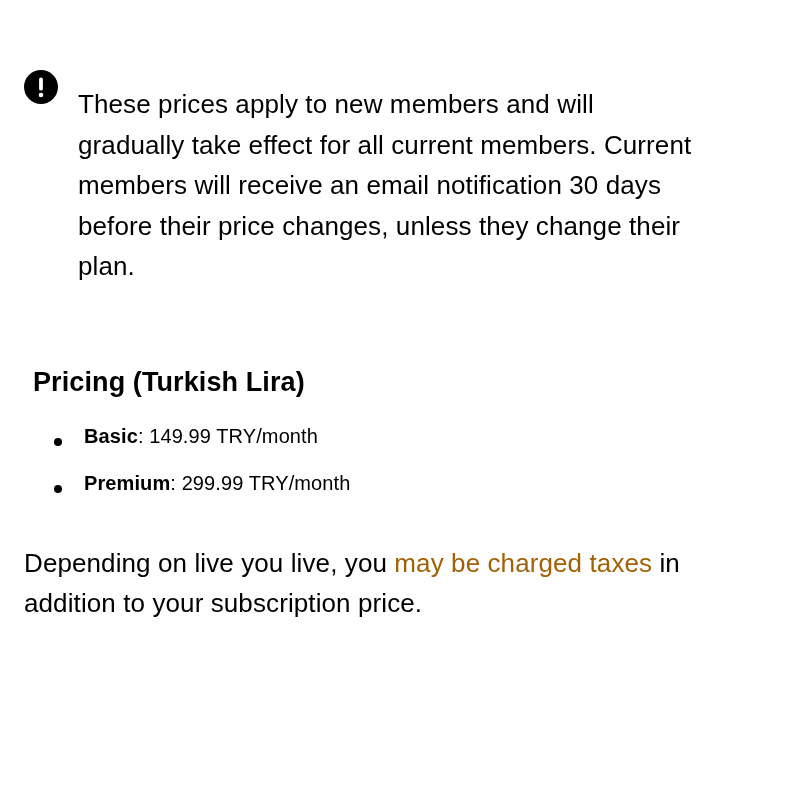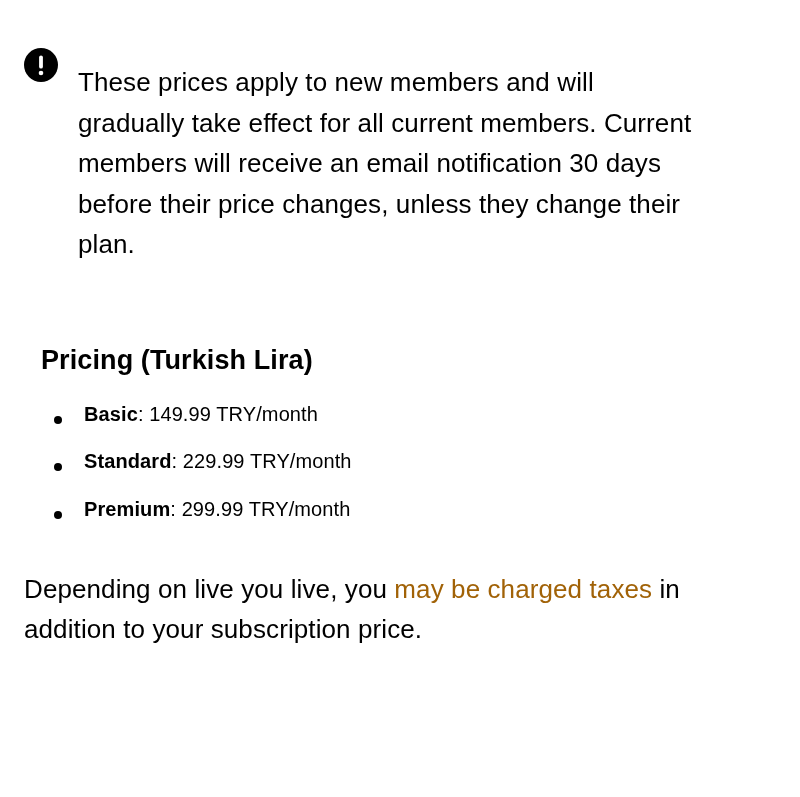--- a/index.html
+++ b/index.html
@@ -12,21 +12,21 @@
     background: #ffffff;
     font-family: "Liberation Sans", sans-serif;
     color: #000000;
     overflow: hidden;
   }
   .page {
     position: relative;
     width: 740px;
     height: 797px;
     box-sizing: border-box;
-    padding: 36px 40px 0 24px;
+    padding: 58px 40px 0 24px;
   }
 
   
   .notice {
     display: flex;
     align-items: flex-start;
     gap: 20px;
     margin-bottom: 54px;
   }
   .notice-icon {
@@ -41,21 +41,21 @@
     line-height: 1.56;
     color: #000;
     letter-spacing: 0.1px;
     max-width: 690px;
   }
 
   
   .section-title {
     font-size: 27px;
     font-weight: bold;
-    margin: 0 0 26px 17px;
+    margin: 0 0 26px 9px;
     letter-spacing: 0.1px;
   }
 
   
   ul.price-list {
     list-style: none;
     margin: 0 0 46px 0;
     padding: 0 0 0 18px;
   }
   ul.price-list li {
@@ -107,22 +107,19 @@
     <p class="notice-text">These prices apply to new members and will gradually take effect for all current members. Current members will receive an email notification 30 days before their price changes, unless they change their plan.</p>
   </div>
 
   <h2 class="section-title">Pricing (Turkish Lira)</h2>
 
   <ul class="price-list">
     <li>
       <span class="plan-name">Basic</span><span>: </span><span>149.99 TRY/month</span>
     </li>
     <li>
-      <span class="plan-name">Standard</span><span>: </span><span>229.99 TRY/month</span>
-    </li>
-    <li>
       <span class="plan-name">Premium</span><span>: </span><span>299.99 TRY/month</span>
     </li>
   </ul>
 
   <p class="footnote"><span>Depending on live you live, you </span><a class="tax-link" href="#">may be charged taxes</a><span> in addition to your subscription price.</span></p>
 
 </div>
 
 </body></html>

